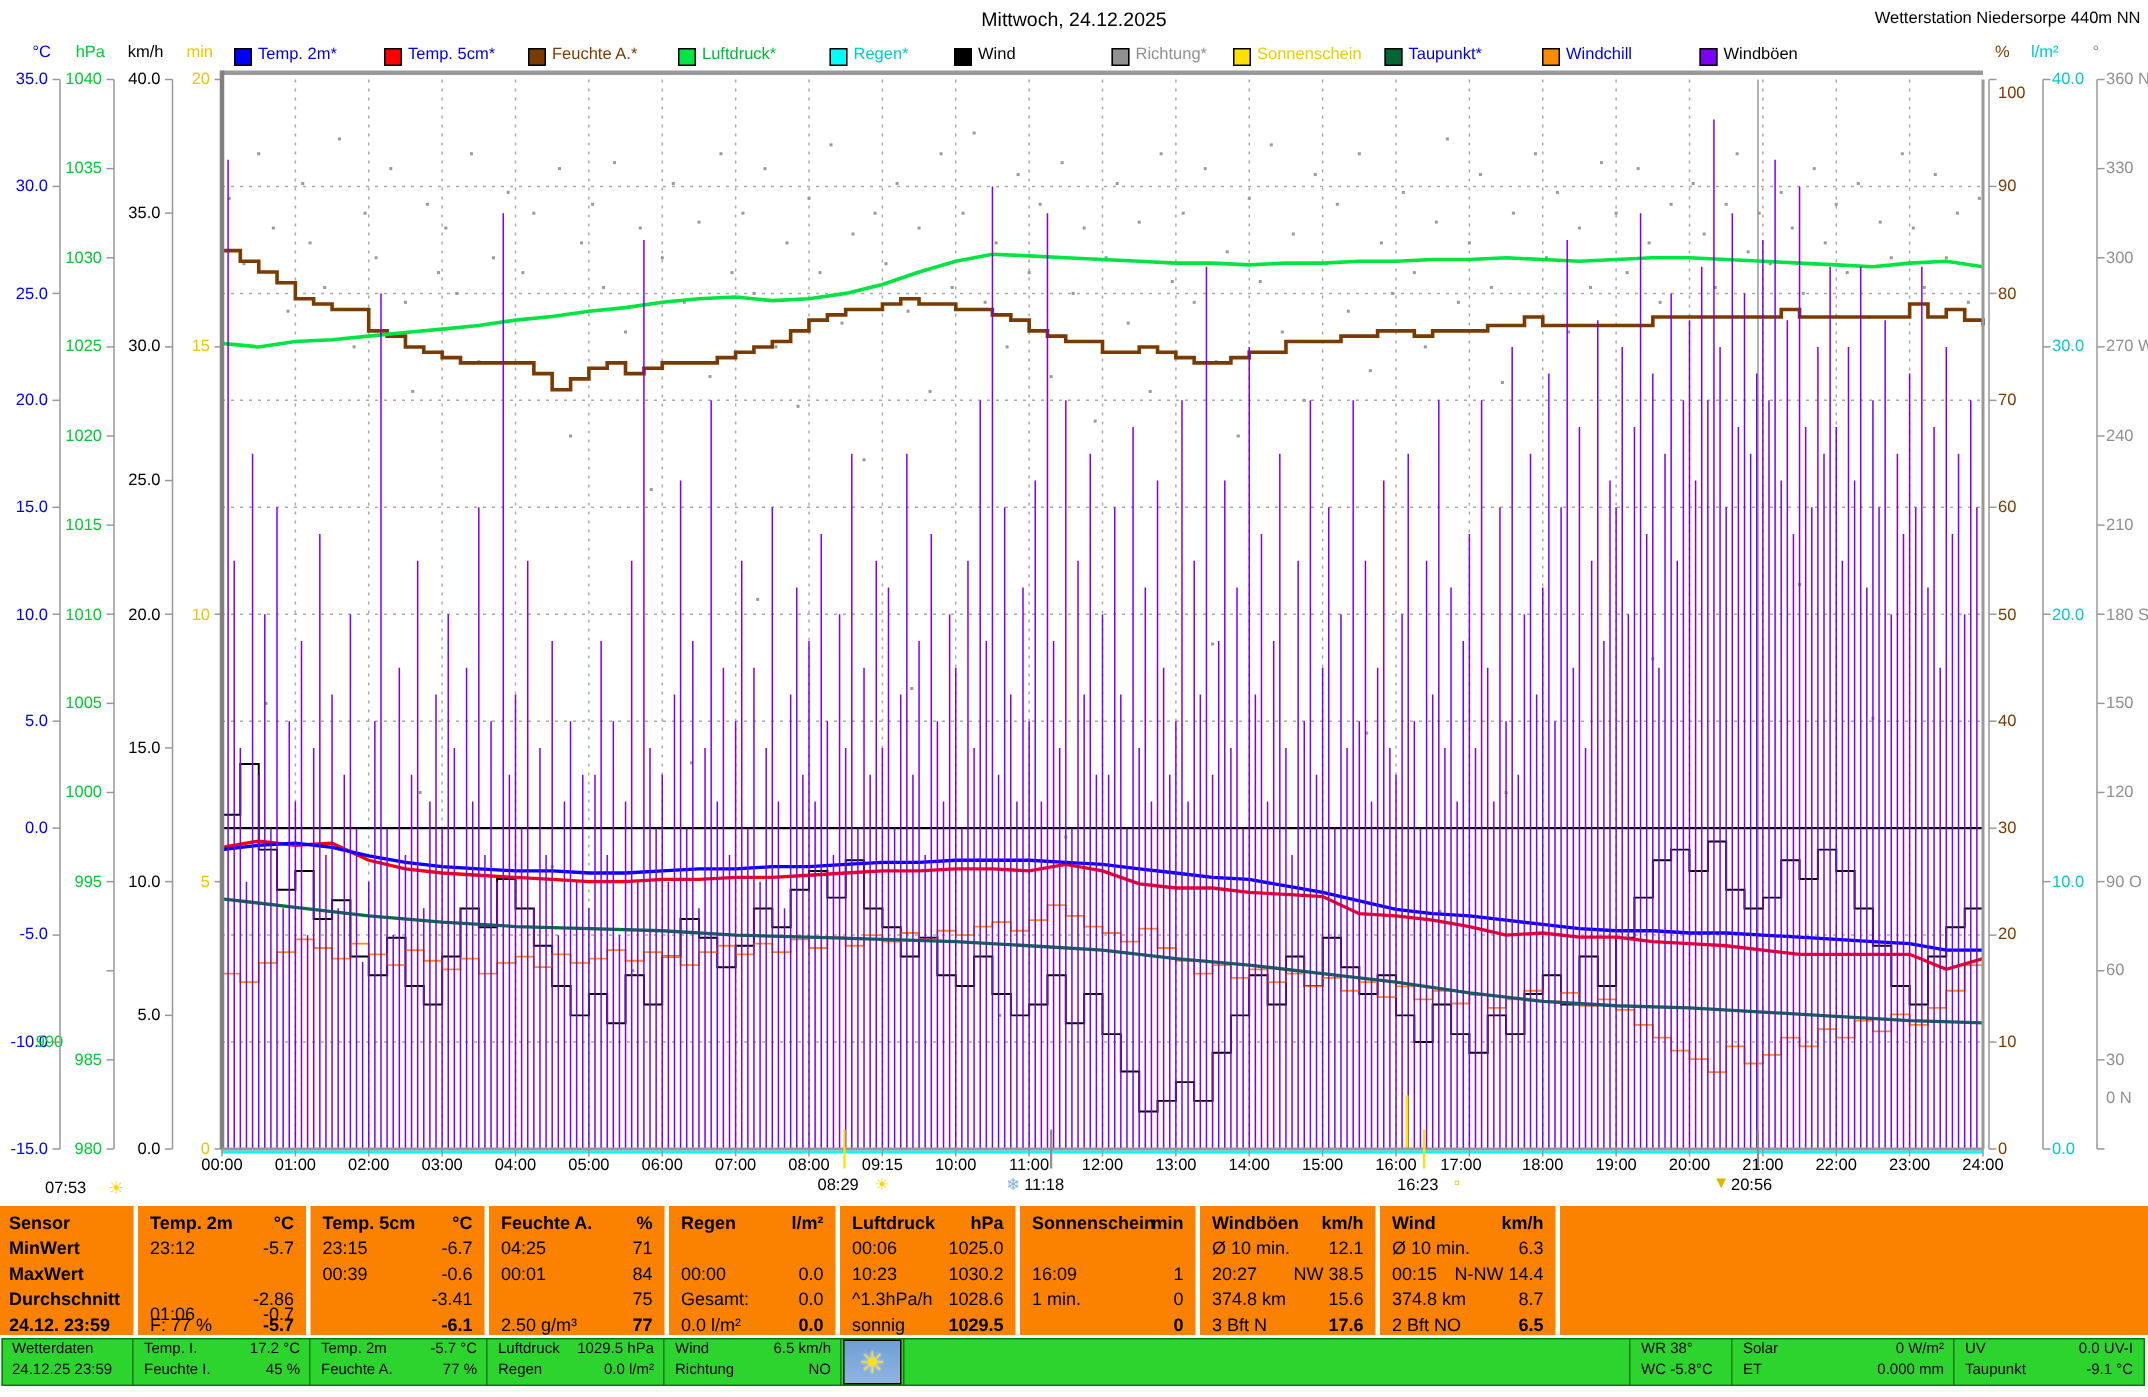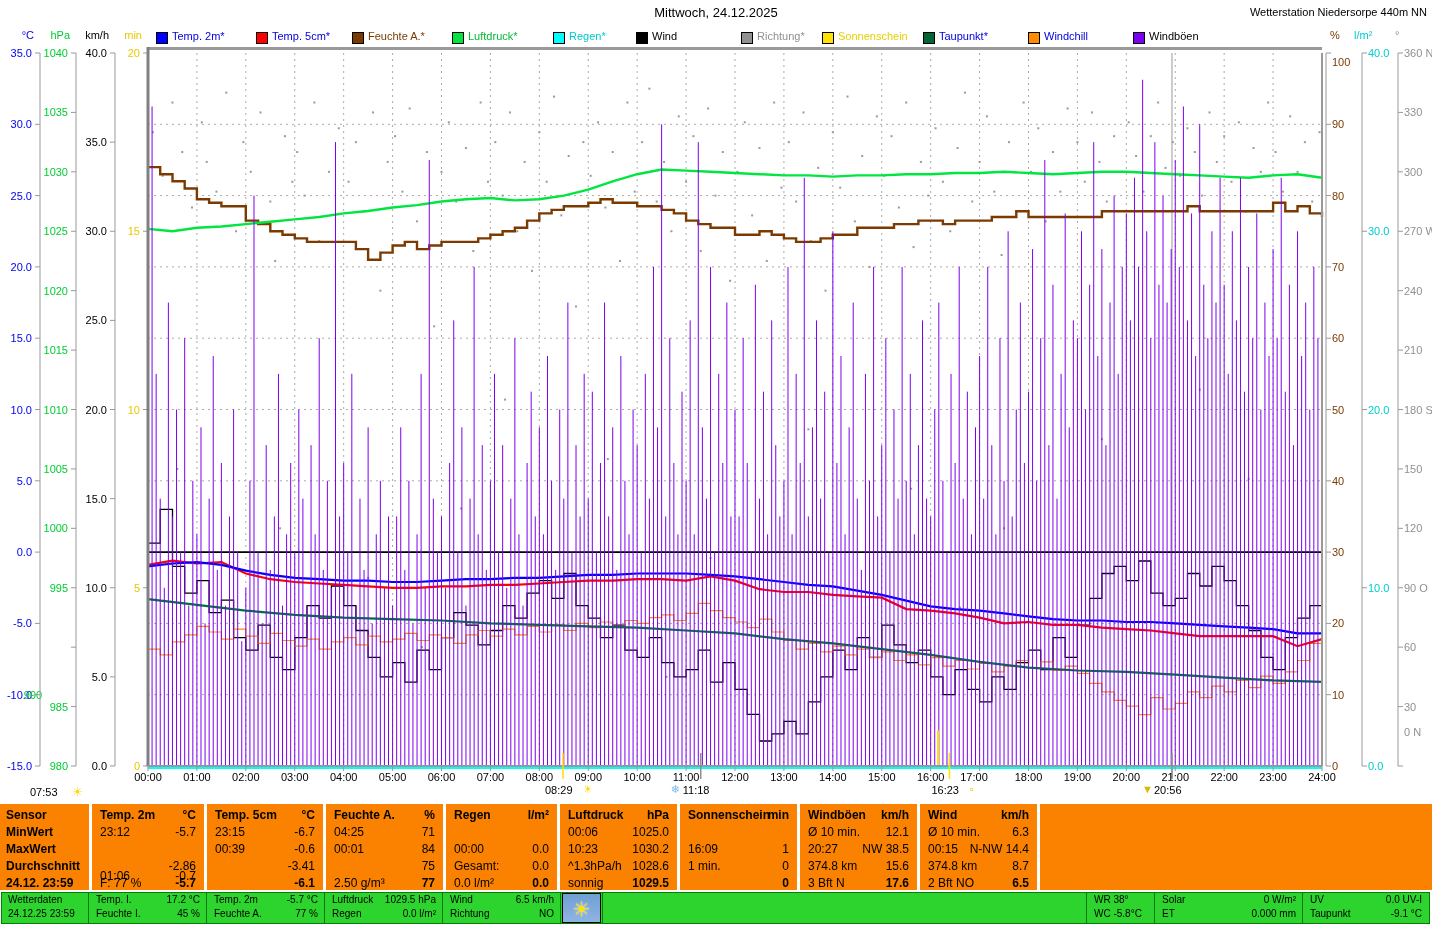--- a/index.html
+++ b/index.html
@@ -768,21 +768,21 @@
   <div id="time-labels">
       <div class="hour-lbl" style="left:124px;">00:00</div>
       <div class="hour-lbl" style="left:172.91666666666666px;">01:00</div>
       <div class="hour-lbl" style="left:221.83333333333331px;">02:00</div>
       <div class="hour-lbl" style="left:270.75px;">03:00</div>
       <div class="hour-lbl" style="left:319.66666666666663px;">04:00</div>
       <div class="hour-lbl" style="left:368.58333333333337px;">05:00</div>
       <div class="hour-lbl" style="left:417.5px;">06:00</div>
       <div class="hour-lbl" style="left:466.4166666666667px;">07:00</div>
       <div class="hour-lbl" style="left:515.3333333333333px;">08:00</div>
-      <div class="hour-lbl" style="left:564.25px;">09:00</div>
+      <div class="hour-lbl" style="left:564.25px;">09:15</div>
       <div class="hour-lbl" style="left:613.1666666666667px;">10:00</div>
       <div class="hour-lbl" style="left:662.0833333333334px;">11:00</div>
       <div class="hour-lbl" style="left:711px;">12:00</div>
       <div class="hour-lbl" style="left:759.9166666666666px;">13:00</div>
       <div class="hour-lbl" style="left:808.8333333333334px;">14:00</div>
       <div class="hour-lbl" style="left:857.75px;">15:00</div>
       <div class="hour-lbl" style="left:906.6666666666666px;">16:00</div>
       <div class="hour-lbl" style="left:950px;">17:00</div>
       <div class="hour-lbl" style="left:1004.5px;">18:00</div>
       <div class="hour-lbl" style="left:1053.4166666666665px;">19:00</div>

